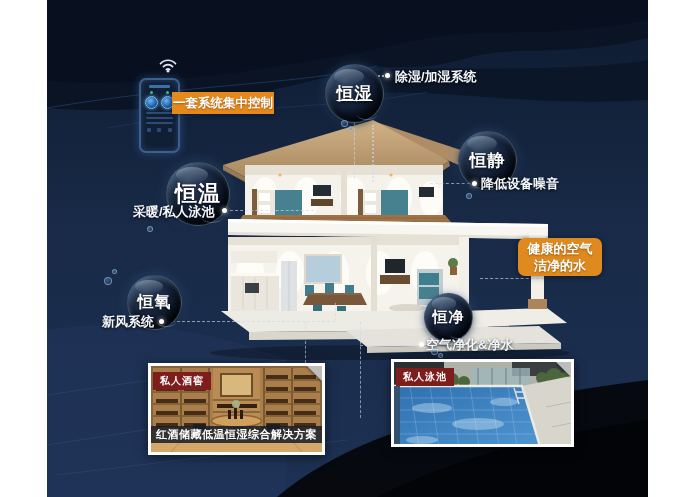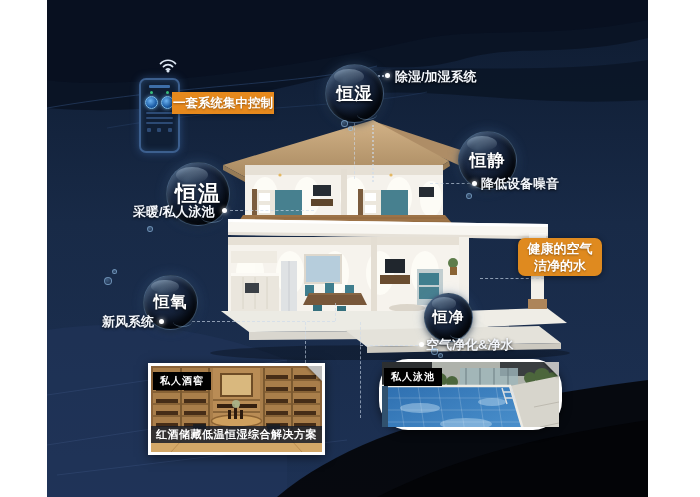--- a/index.html
+++ b/index.html
@@ -29,21 +29,21 @@
     border:1px solid rgba(150,195,235,.32);
     box-shadow:inset 2px 3px 5px rgba(165,205,245,.28), inset -3px -6px 10px rgba(0,0,0,.75),
                0 0 12px rgba(95,145,205,.3), 0 2px 6px rgba(0,0,0,.5);}
   .bubble::before{content:"";position:absolute;top:7%;left:14%;width:52%;height:26%;border-radius:50%;
     background:linear-gradient(rgba(215,238,255,.34), rgba(215,238,255,0));}
   .bubble::after{content:"";position:absolute;bottom:4%;right:10%;width:36%;height:18%;border-radius:50%;
     border-bottom:1.5px solid rgba(160,205,245,.35);}
   #b-humidity{left:278px;top:64px;width:57px;height:57px;font-size:17px;text-decoration:underline;}
   #b-quiet{left:411px;top:131px;width:57px;height:57px;font-size:17px;}
   #b-temp{left:119px;top:162px;width:62px;height:62px;font-size:22px;}
-  #b-oxygen{left:96px;top:275px;width:53px;height:53px;font-size:16px;}
+  #b-oxygen{left:80px;top:275px;width:53px;height:53px;font-size:16px;}
   #b-purity{left:377px;top:293px;width:47px;height:47px;font-size:15px;}
   .mini{position:absolute;z-index:3;border-radius:50%;border:1px solid rgba(160,205,245,.55);
         background:radial-gradient(circle at 35% 30%, rgba(140,190,235,.35), rgba(20,35,60,.2));}
 
   
   .device{position:absolute;z-index:3;left:92px;top:78px;width:41px;height:75px;border:2px solid #3c5f8e;
     border-radius:7px;background:#101f35;box-shadow:0 0 9px rgba(70,125,195,.45), inset 0 0 6px rgba(90,150,220,.3);
     box-sizing:border-box;padding:4px 3px;}
   .dev-titlebar{height:3px;width:70%;margin:1px auto 3px;background:#3d6ea8;border-radius:1px;}
   .dev-leds{display:flex;justify-content:space-around;margin-bottom:2px;}
@@ -61,24 +61,24 @@
   .ctl-label{position:absolute;z-index:3;left:125px;top:92px;width:102px;height:22px;background:#E6891D;
     color:#fff;font-weight:700;font-size:12.5px;display:flex;align-items:center;justify-content:center;
     text-shadow:0 1px 2px rgba(0,0,0,.35);box-shadow:0 1px 5px rgba(0,0,0,.4);}
   .callout{position:absolute;z-index:3;left:471px;top:238px;width:84px;height:38px;background:#DF8A1F;
     border-radius:7px;color:#fff;font-weight:700;font-size:13px;line-height:17px;display:flex;flex-direction:column;
     align-items:center;justify-content:center;text-shadow:0 1px 2px rgba(0,0,0,.35);box-shadow:0 1px 6px rgba(0,0,0,.45);}
 
   
   .card{position:absolute;z-index:4;background:#fff;box-shadow:0 2px 10px rgba(0,0,0,.55);padding:3px;box-sizing:border-box;}
   #card-wine{left:101px;top:363px;width:177px;height:92px;}
-  #card-pool{left:332px;top:359px;width:183px;height:71px;border-radius:29px;}
+  #card-pool{left:344px;top:359px;width:183px;height:88px;}
   .photo{position:relative;width:100%;height:100%;overflow:hidden;}
   .photo svg{display:block;}
-  .tag{position:absolute;left:2px;top:6px;background:#000000;color:#fff;font-size:10px;font-weight:700;
+  .tag{position:absolute;left:2px;top:6px;background:#7f1d1d;color:#fff;font-size:10px;font-weight:700;
        padding:2px 7px;letter-spacing:1px;white-space:nowrap;}
   .caption{position:absolute;left:50%;transform:translateX(-50%);bottom:9px;background:rgba(22,28,40,.85);
        color:#fff;font-size:11px;font-weight:700;padding:1px 7px;white-space:nowrap;letter-spacing:.5px;}
   .fold{position:absolute;top:0;right:0;width:0;height:0;border-top:15px solid #bdbdbd;
         border-left:15px solid transparent;filter:drop-shadow(-1px 1px 1px rgba(0,0,0,.35));}
 </style>
 </head>
 <body>
 
 <div class="canvas">

